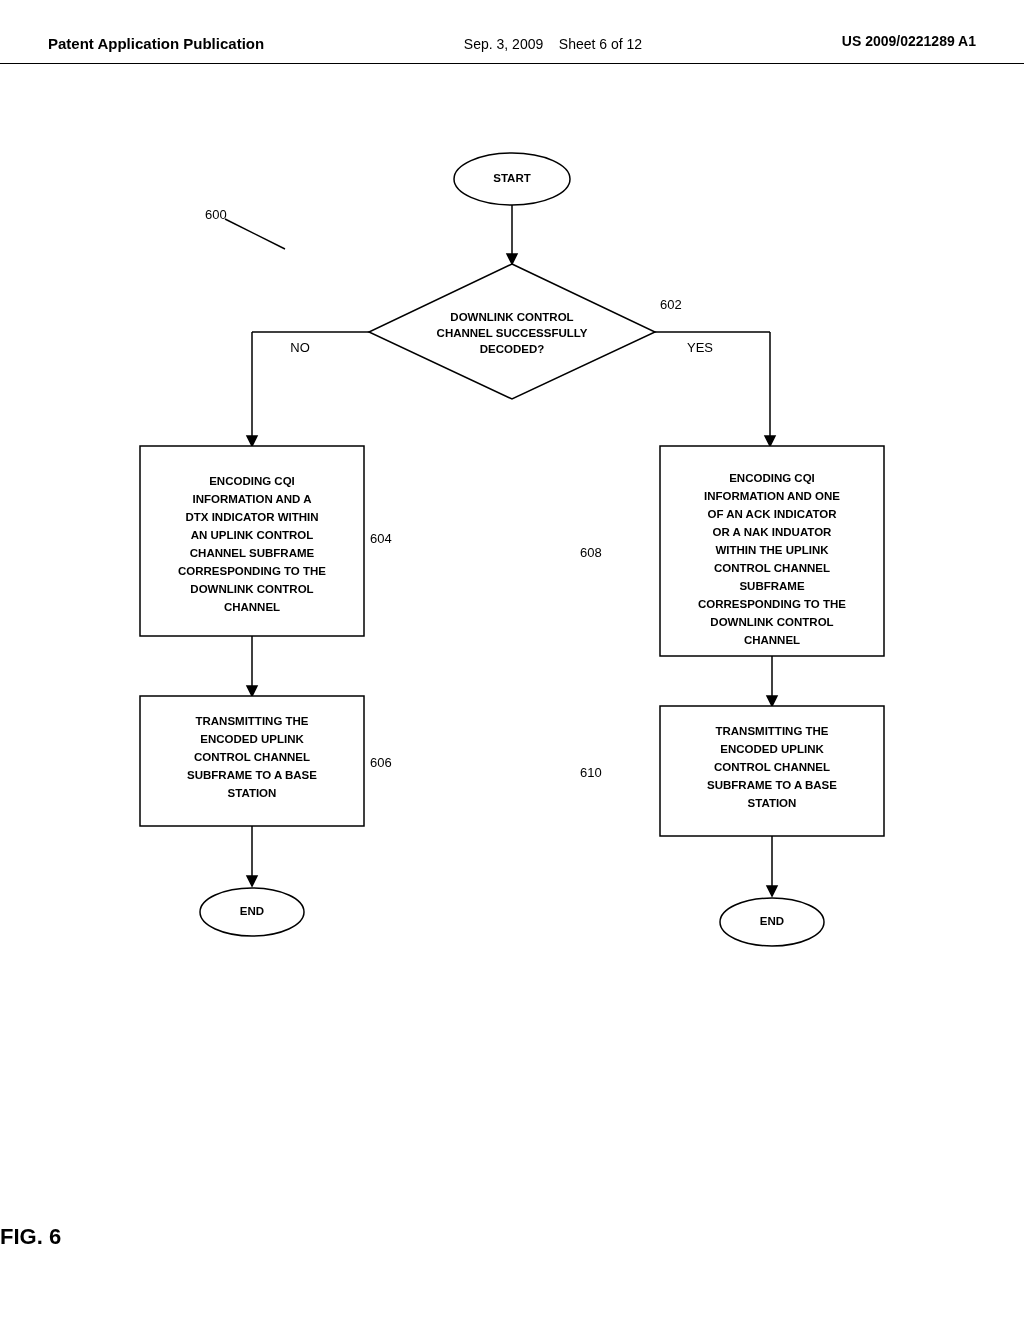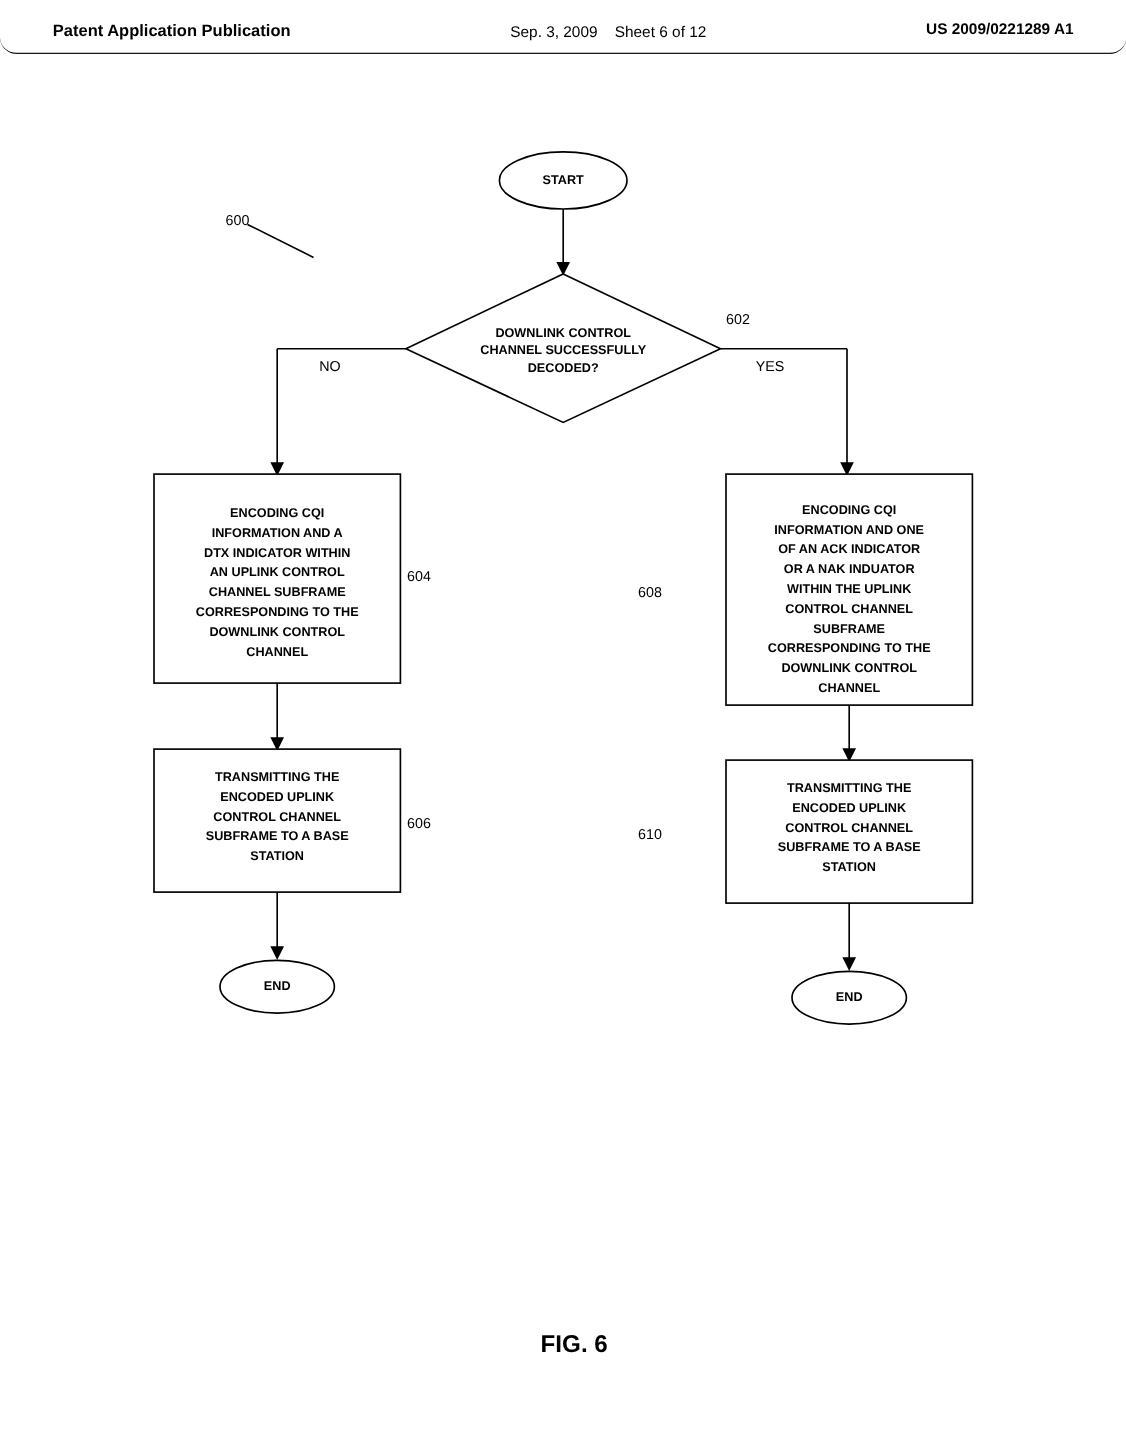--- a/index.html
+++ b/index.html
@@ -8,24 +8,23 @@
       font-family: Arial, sans-serif;
       width: 1024px;
       min-height: 1320px;
       position: relative;
       overflow: hidden;
     }
     .header {
       display: flex;
       justify-content: space-between;
       align-items: flex-start;
-      padding: 18px 48px 0 48px;
+      padding: 33px 48px 0 48px;
       border-bottom: 1px solid #000;
       padding-bottom: 8px;
-      border-radius: 15px;
     }
     .header-left {
       font-size: 15px;
       font-weight: bold;
       line-height: 1.4;
     }
     .header-center {
       font-size: 14px;
       text-align: right;
       line-height: 1.6;
@@ -42,26 +41,24 @@
       text-decoration: underline;
     }
     svg.flowchart {
       position: absolute;
       top: 0;
       left: 0;
       width: 100%;
       height: 100%;
     }
     .fig-label {
-      text-align: center;
       font-size: 22px;
       font-weight: bold;
       margin-top: 0;
       padding-bottom: 16px;
-      padding-left: 20px;
     }
   </style>
 </head>
 <body>
 
 <div class="header">
   <div class="header-left">Patent Application Publication</div>
   <div class="header-center">
     <span>Sep. 3, 2009</span>&nbsp;&nbsp;&nbsp;
     <span>Sheet 6 of 12</span>

